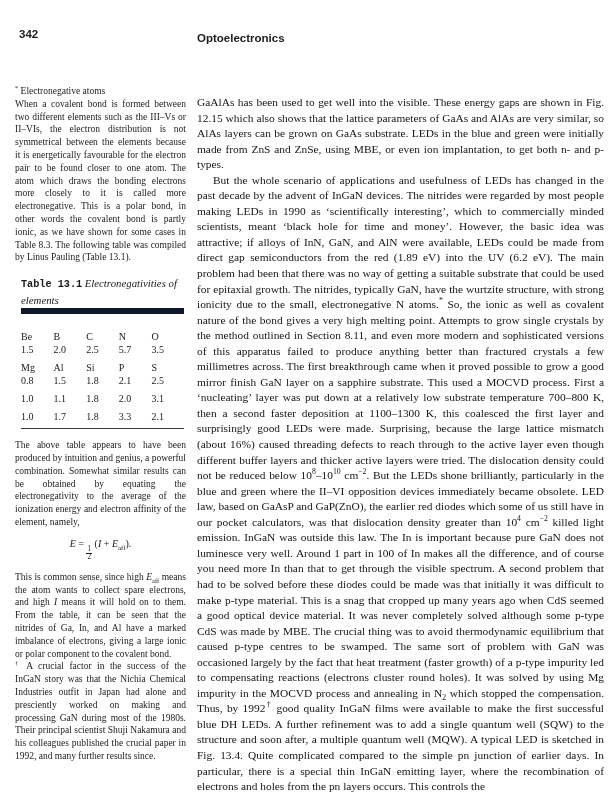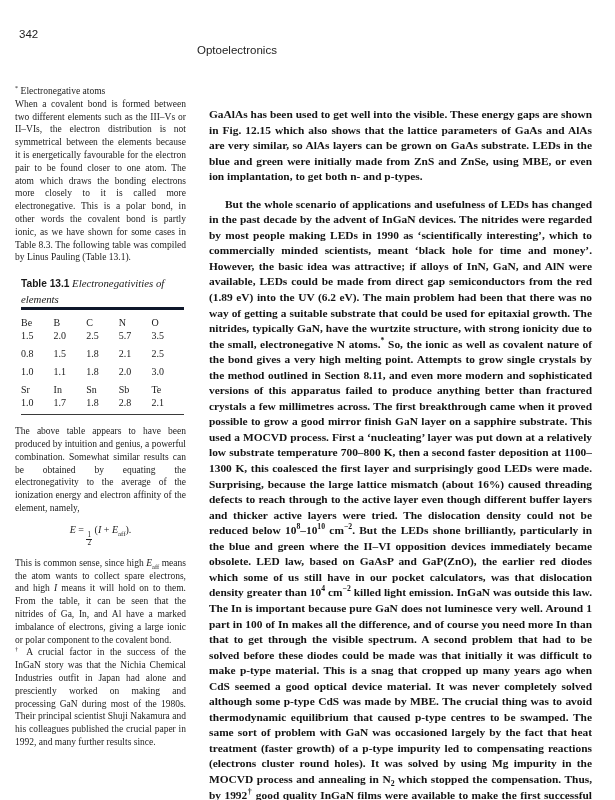--- a/index.html
+++ b/index.html
@@ -1,50 +1,50 @@
 <!DOCTYPE html>
 <html><head>
 <meta charset="utf-8">
 <style>
   html,body{margin:0;padding:0;background:#ffffff;}
   .page{position:relative;width:615px;height:800px;background:#ffffff;color:#161616;overflow:hidden;
         font-family:"Liberation Serif", serif;}
   
   .hdr{position:absolute;top:28px;left:0;right:0;height:16px;
-       font-family:"Liberation Sans", sans-serif;font-size:11.5px;color:#1c1c1c;}
+       font-family:"Liberation Sans", sans-serif;font-size:11.5px;color:#1c1c1c;font-weight:bold;}
   .page-num{position:absolute;left:19px;top:0;}
-  .running-head{position:absolute;left:197px;top:16px;}
+  .running-head{position:absolute;left:197px;top:4px;}
   
   .margin-col{position:absolute;left:15px;top:85px;width:171px;
               font-size:9.5px;line-height:12.8px;text-align:justify;color:#1a1a1a;}
   .margin-col p{margin:0;}
   .note-title{text-align:left;margin:0 0 9px 0;}
   sup{font-size:0.68em;line-height:0;vertical-align:super;}
   sub{font-size:0.68em;line-height:0;vertical-align:sub;}
   
   .table-block{margin:12px 0 10px 6px;width:163px;}
   .table-caption{text-align:left;font-size:10.2px;line-height:14.5px;margin:0 0 7px 0;}
-  .tlabel{font-family:Liberation Sans, sans-serif;font-weight:bold;}
+  .tlabel{font-family:Liberation Mono, monospace;font-weight:bold;}
   .tcap{font-style:italic;font-size:10.8px;}
-  .eneg-table{border-top:3px solid #0f172a;border-bottom:1px solid #3a3a3a;padding:6px 0 5px 0;
+  .eneg-table{border-top:6px solid #0f172a;border-bottom:1px solid #3a3a3a;padding:16px 0 5px 0;
               font-size:10px;}
   .tgroup{margin-bottom:5px;}
   .tgroup:last-child{margin-bottom:0;}
   .trow{display:flex;text-align:left;line-height:13px;}
   .trow .tcell{flex:1;}
   .after-table{margin-top:9px;}
   .formula{text-align:center;margin:8px 0 9px 0;font-size:10px;line-height:14px;text-align:center;}
   .frac{display:inline-flex;flex-direction:column;align-items:center;vertical-align:-0.55em;
         line-height:1.05;font-size:0.72em;font-style:normal;}
   .frac .num{border-bottom:1px solid #222;padding:0 1px;}
   .dagger-note{margin-top:14px;}
   
   .main-col{position:absolute;left:197px;top:95px;width:407px;
             font-size:11.4px;line-height:15.55px;text-align:justify;color:#141414;}
-  .main-col p{margin:12px;font-weight:bold;}
+  .main-col p{margin:0;}
   .main-col p.indented{text-indent:16px;}
 </style>
 </head>
 <body>
 
 <div class="page">
 
   <div class="hdr">
     <span class="page-num">342</span>
     <span class="running-head">Optoelectronics</span>
@@ -67,50 +67,50 @@
             </div>
             <div class="trow val">
               <span class="tcell">1.5</span>
               <span class="tcell">2.0</span>
               <span class="tcell">2.5</span>
               <span class="tcell">5.7</span>
               <span class="tcell">3.5</span>
             </div>
           </div>
           <div class="tgroup">
+            <div class="trow sym">
+              <span class="tcell">Mg</span>
+              <span class="tcell">Al</span>
+              <span class="tcell">Si</span>
+              <span class="tcell">P</span>
+              <span class="tcell">S</span>
+            </div>
             <div class="trow val">
               <span class="tcell">0.8</span>
               <span class="tcell">1.5</span>
               <span class="tcell">1.8</span>
               <span class="tcell">2.1</span>
               <span class="tcell">2.5</span>
             </div>
           </div>
           <div class="tgroup">
             <div class="trow val">
               <span class="tcell">1.0</span>
               <span class="tcell">1.1</span>
               <span class="tcell">1.8</span>
               <span class="tcell">2.0</span>
-              <span class="tcell">3.0</span>
+              <span class="tcell">3.1</span>
             </div>
           </div>
           <div class="tgroup">
-            <div class="trow sym">
-              <span class="tcell">Sr</span>
-              <span class="tcell">In</span>
-              <span class="tcell">Sn</span>
-              <span class="tcell">Sb</span>
-              <span class="tcell">Te</span>
-            </div>
             <div class="trow val">
               <span class="tcell">1.0</span>
               <span class="tcell">1.7</span>
               <span class="tcell">1.8</span>
-              <span class="tcell">2.8</span>
+              <span class="tcell">3.3</span>
               <span class="tcell">2.1</span>
             </div>
           </div>
         </div>
     </div>
 
     <p class="after-table">The above table appears to have been produced by intuition and genius, a powerful combination. Somewhat similar results can be obtained by equating the electronegativity to the average of the ionization energy and electron affinity of the element, namely,</p>
 
     <div class="formula"><i>E</i> = <span class="frac">
           <span class="num">1</span>

